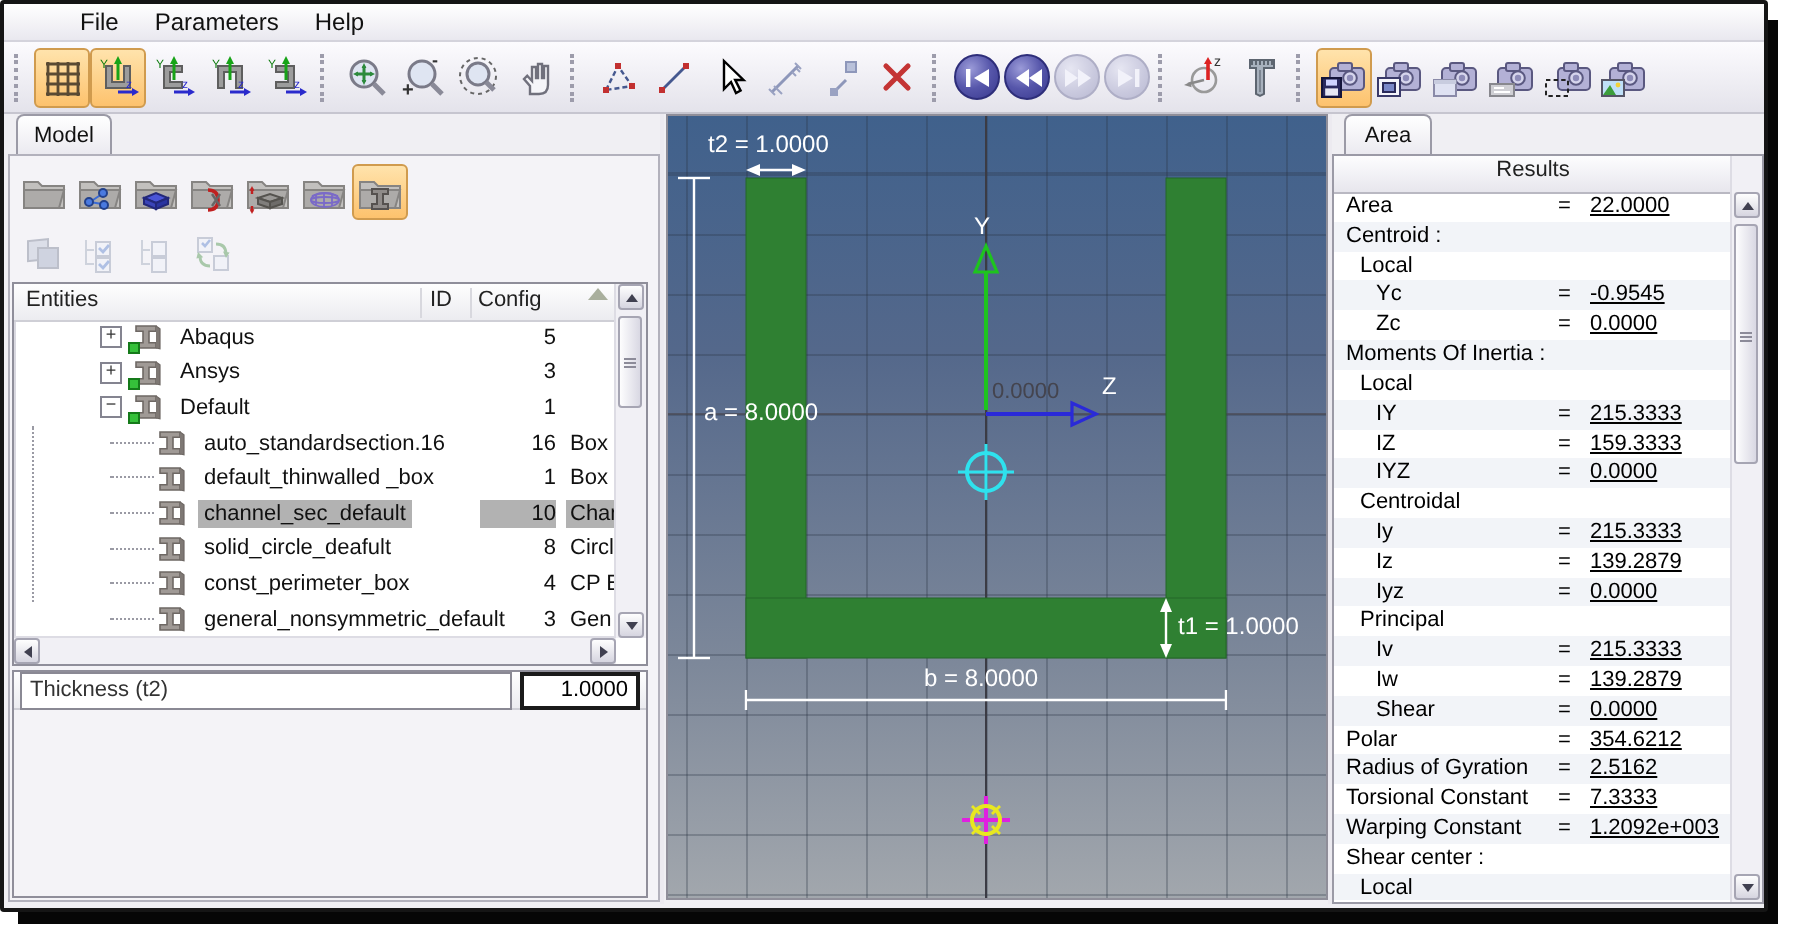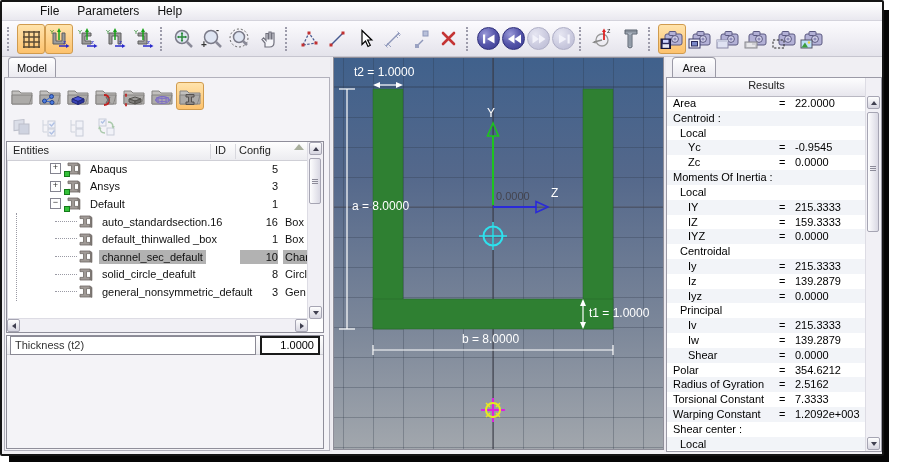--- a/index.html
+++ b/index.html
@@ -99,21 +99,21 @@
   .rbox{position:absolute;left:0;top:20px;width:216px;height:375px;background:#fff;
     border:1px solid #9b9aa6;box-sizing:border-box;}
   .rhead{position:absolute;left:0;top:0;right:15px;height:17px;background:linear-gradient(#fdfdfe,#e7e6ed);
     border-bottom:1px solid #b9b8c2;font-size:11px;color:#222;text-align:center;padding-top:1px;}
   .rrows{position:absolute;left:0;top:18px;right:15px;bottom:1px;font-size:11px;color:#000;overflow:hidden;}
   .rrow{height:14.82px;position:relative;}
   .rrow:nth-child(even){background:#f2f4f8;}
   .rlabel{position:absolute;top:1px;left:6px;white-space:nowrap;}
   .rrow.i1 .rlabel{left:13px;} .rrow.i2 .rlabel{left:21px;}
   .req{position:absolute;top:1px;left:112px;}
-  .rval{position:absolute;top:1px;left:128px;white-space:nowrap;}
+  .rval{position:absolute;top:1px;left:128px;white-space:nowrap;text-decoration:underline;}
   .cdim{position:absolute;color:#fff;font-size:12px;white-space:nowrap;}
 </style>
 </head>
 <body>
 
 <div class="window">
 
   <div class="menubar">
     <span class="menu-item">File</span>
       <span class="menu-item">Parameters</span>
@@ -577,20 +577,34 @@
                   <polygon points="2,1 12,1 12,3.6 8.5,3.6 8.5,9.4 12,9.4 12,12 2,12 2,9.4 5.5,9.4 5.5,3.6 2,3.6"></polygon>
                 </g>
                 <path d="M12,1 l2,1.4 v10 l-2,-0.4" fill="#7e7874" stroke="#6e6864" stroke-width=".6"></path>
               </svg>
             </span>
             <span class="ename">solid_circle_deafult</span>
             <span class="eid">8</span>
             <span class="ecfg">Circle</span>
           </div>
 
+          <div class="erow child">
+
+            <span class="beam leaf">
+              <svg width="15" height="13">
+                <g fill="#a09a96" stroke="#6e6864" stroke-width=".8">
+                  <polygon points="2,1 12,1 12,3.6 8.5,3.6 8.5,9.4 12,9.4 12,12 2,12 2,9.4 5.5,9.4 5.5,3.6 2,3.6"></polygon>
+                </g>
+                <path d="M12,1 l2,1.4 v10 l-2,-0.4" fill="#7e7874" stroke="#6e6864" stroke-width=".6"></path>
+              </svg>
+            </span>
+            <span class="ename">const_perimeter_box</span>
+            <span class="eid">4</span>
+            <span class="ecfg">CP Box</span>
+          </div>
 
           <div class="erow child">
 
             <span class="beam leaf">
               <svg width="15" height="13">
                 <g fill="#a09a96" stroke="#6e6864" stroke-width=".8">
                   <polygon points="2,1 12,1 12,3.6 8.5,3.6 8.5,9.4 12,9.4 12,12 2,12 2,9.4 5.5,9.4 5.5,3.6 2,3.6"></polygon>
                 </g>
                 <path d="M12,1 l2,1.4 v10 l-2,-0.4" fill="#7e7874" stroke="#6e6864" stroke-width=".6"></path>
               </svg>

